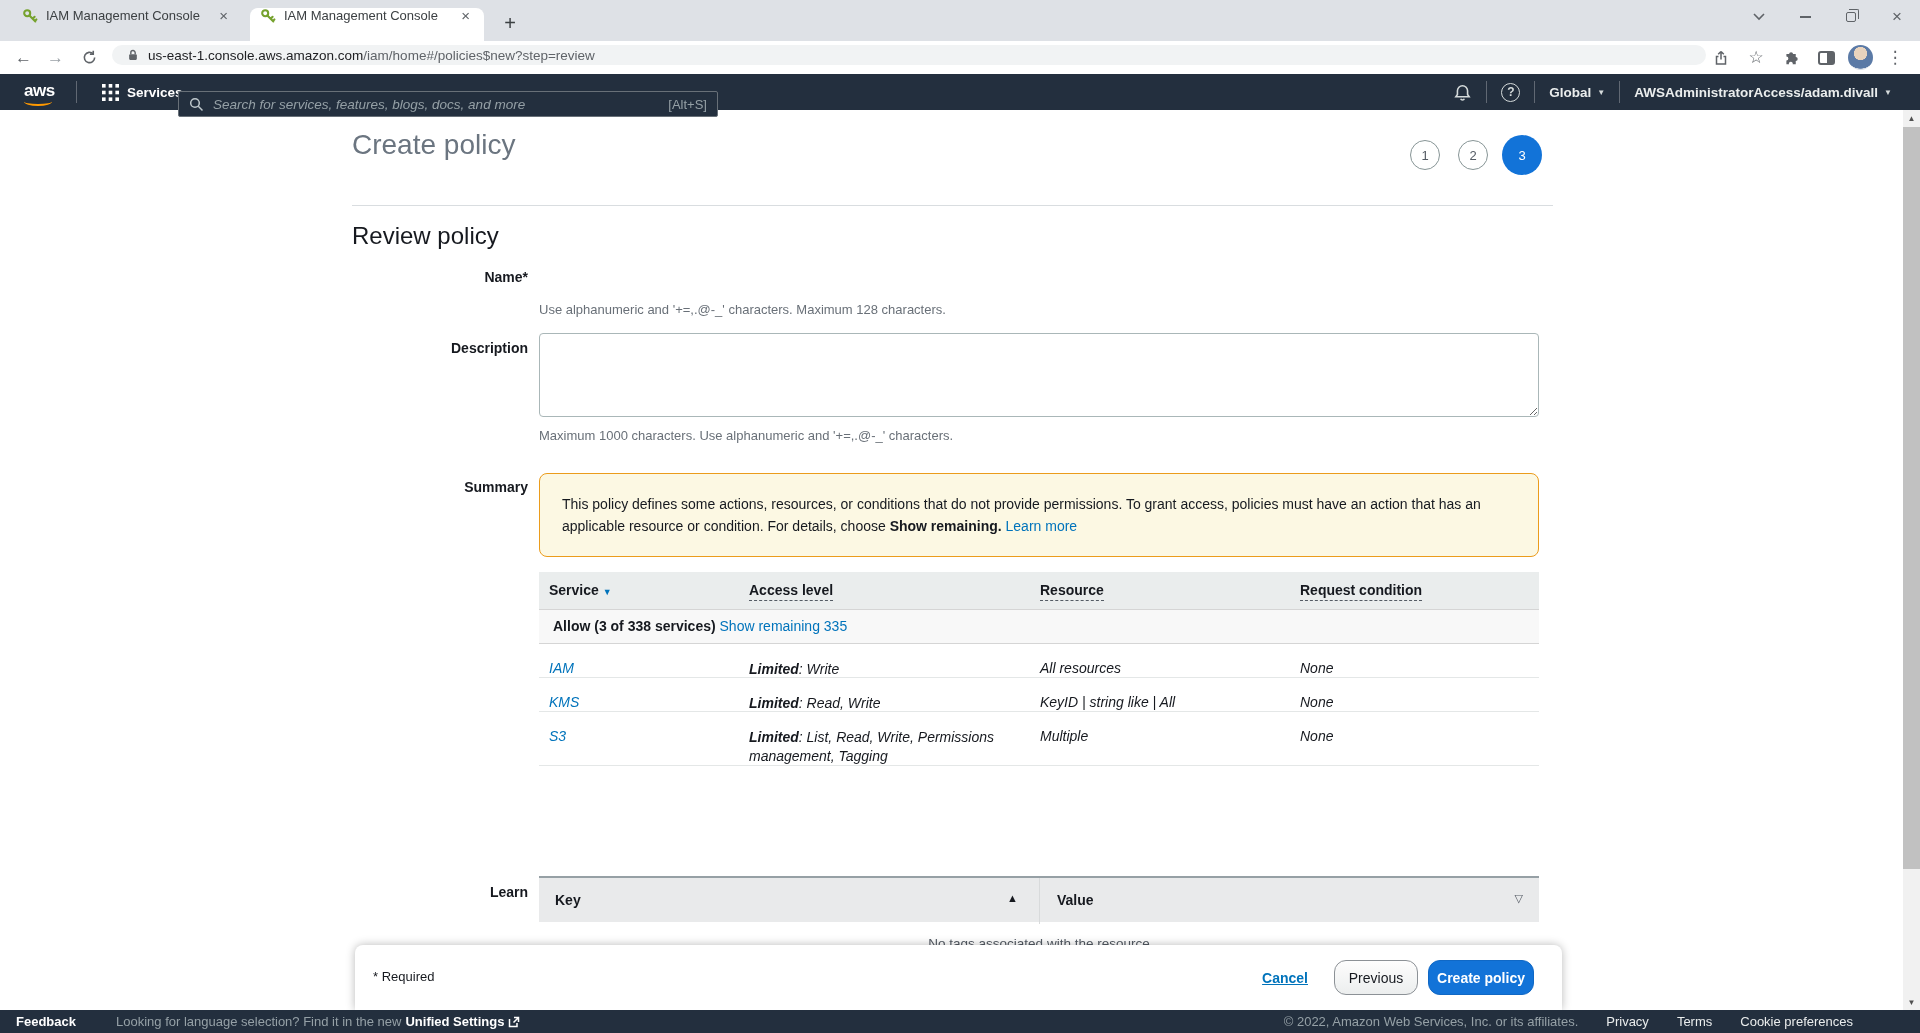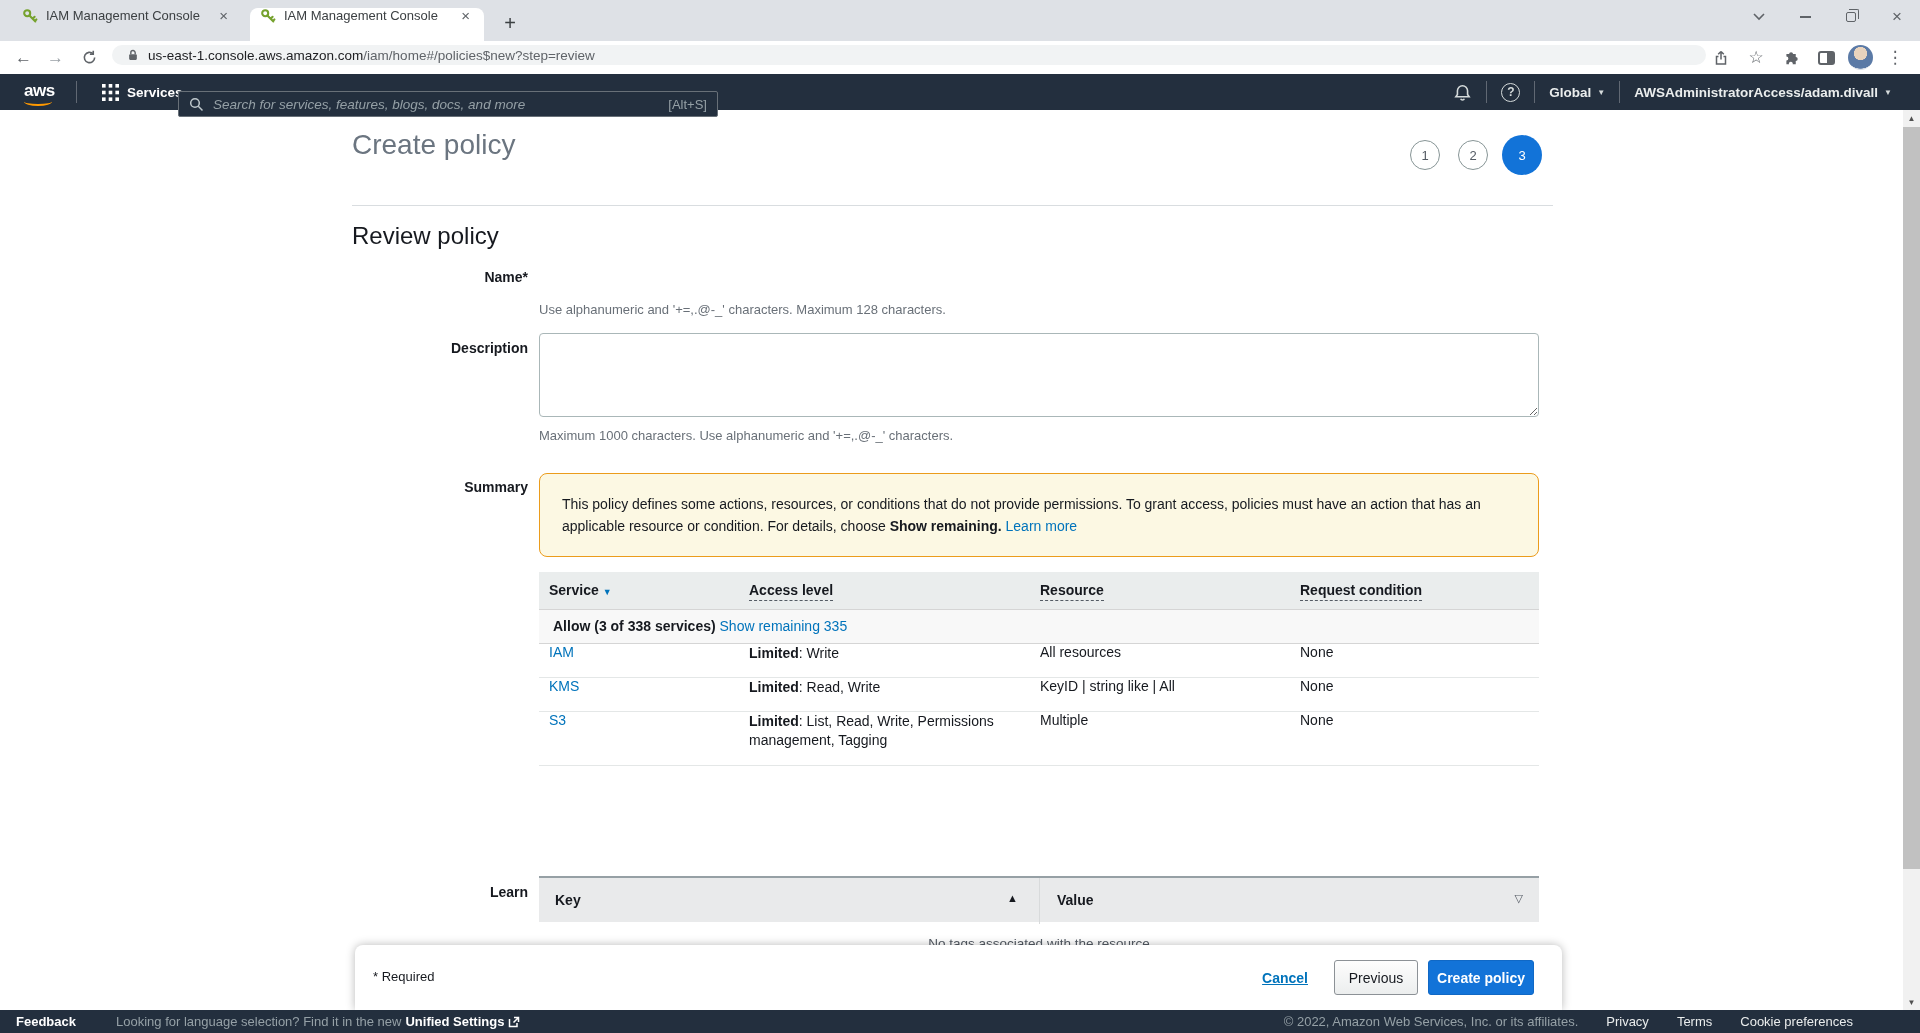--- a/index.html
+++ b/index.html
@@ -71,37 +71,37 @@
   .filter-input { position:absolute; left:10px; top:11px; width:352px; height:34px; border:1px solid #aab7b8; border-radius:4px; background:#fff; padding:0 10px 0 30px; font-size:14px; color:#16191f; font-family:inherit; }
   .filter-mag { position:absolute; left:18px; top:20px; }
   .thead { height:39px; background:#eaeded; border-top:2px solid #fff; position:relative; font-size:14px; font-weight:bold; color:#16191f; }
   .th { position:absolute; top:10px; }
   .th .us { border-bottom:1px dashed #545b64; padding-bottom:2px; }
   .th.c1 { left:10px; } .th.c2 { left:210px; } .th.c3 { left:501px; } .th.c4 { left:761px; }
   .grouprow { height:35px; background:#f8f8f8; border-top:1px solid #d5d5d5; border-bottom:1px solid #d5d5d5; font-size:14px; padding:8px 0 0 14px; color:#16191f; }
   .grouprow b { font-weight:bold; }
   .trow { position:relative; border-bottom:1px solid #e4e7e7; font-size:14px; color:#16191f; }
   .trow.h34 { height:34px; } .trow.h54 { height:54px; }
-  .td { position:absolute; top:0; }
+  .td { position:absolute; top:16px;font-style:italic; }
   .td.c1 { left:10px; } .td.c2 { left:210px; width:272px; line-height:19px; } .td.c3 { left:501px; } .td.c4 { left:761px; }
 
   .tags-table { position:absolute; left:539px; top:876px; width:1000px; height:46px; background:#e9eaeb; border-top:2px solid #96a0a5; font-size:14px; font-weight:bold; color:#16191f; }
   .tags-table .kh { position:absolute; left:16px; top:14px; }
   .tags-table .asc { position:absolute; left:468px; top:14px; font-size:11px; color:#16191f; }
   .tags-table .tdiv { position:absolute; left:500px; top:0; width:1px; height:46px; background:#d8dadb; }
   .tags-table .vh { position:absolute; left:518px; top:14px; }
   .tags-table .desc { position:absolute; right:16px; top:14px; font-size:11px; font-weight:normal; color:#545b64; }
   .notags { position:absolute; left:539px; top:936px; width:1000px; text-align:center; font-size:13.5px; color:#545b64; }
 
   
   .footerbar { position:absolute; left:355px; top:945px; width:1207px; height:65px; background:#fff; border-radius:8px 8px 0 0; box-shadow:0 0 10px rgba(0,0,0,0.28); }
   .required { position:absolute; left:18px; top:24px; font-size:13px; color:#16191f; }
   .footer-actions { position:absolute; right:28px; top:15px; display:flex; align-items:center; }
   .cancel { font-size:14px; font-weight:bold; color:#0073bb; margin-right:26px; }
-  .btn { height:35px; border-radius:3px; font-size:14px; display:flex; align-items:center; justify-content:center; font-family:inherit; }
+  .btn { height:35px; border-radius:12px; font-size:14px; display:flex; align-items:center; justify-content:center; font-family:inherit; }
   .btn.prev { width:84px; background:linear-gradient(#fdfdfd,#eceeee); border:1px solid #8c9196; color:#16191f; margin-right:10px; }
   .btn.create { width:106px; background:#1273d8; border:1px solid #1068c5; color:#fff; font-weight:bold; }
 
   
   .bottombar { position:absolute; left:0; top:1010px; width:1920px; height:23px; background:#232f3e; display:flex; align-items:center; font-size:13px; }
   .feedback { color:#fff; font-weight:bold; margin-left:16px; }
   .langtext { color:#95a0a6; margin-left:40px; display:flex; align-items:center; gap:4px; }
   .langtext b { color:#fff; }
   .bottomright { position:absolute; right:67px; display:flex; align-items:center; gap:28px; }
   .copyright { color:#95a0a6; }

